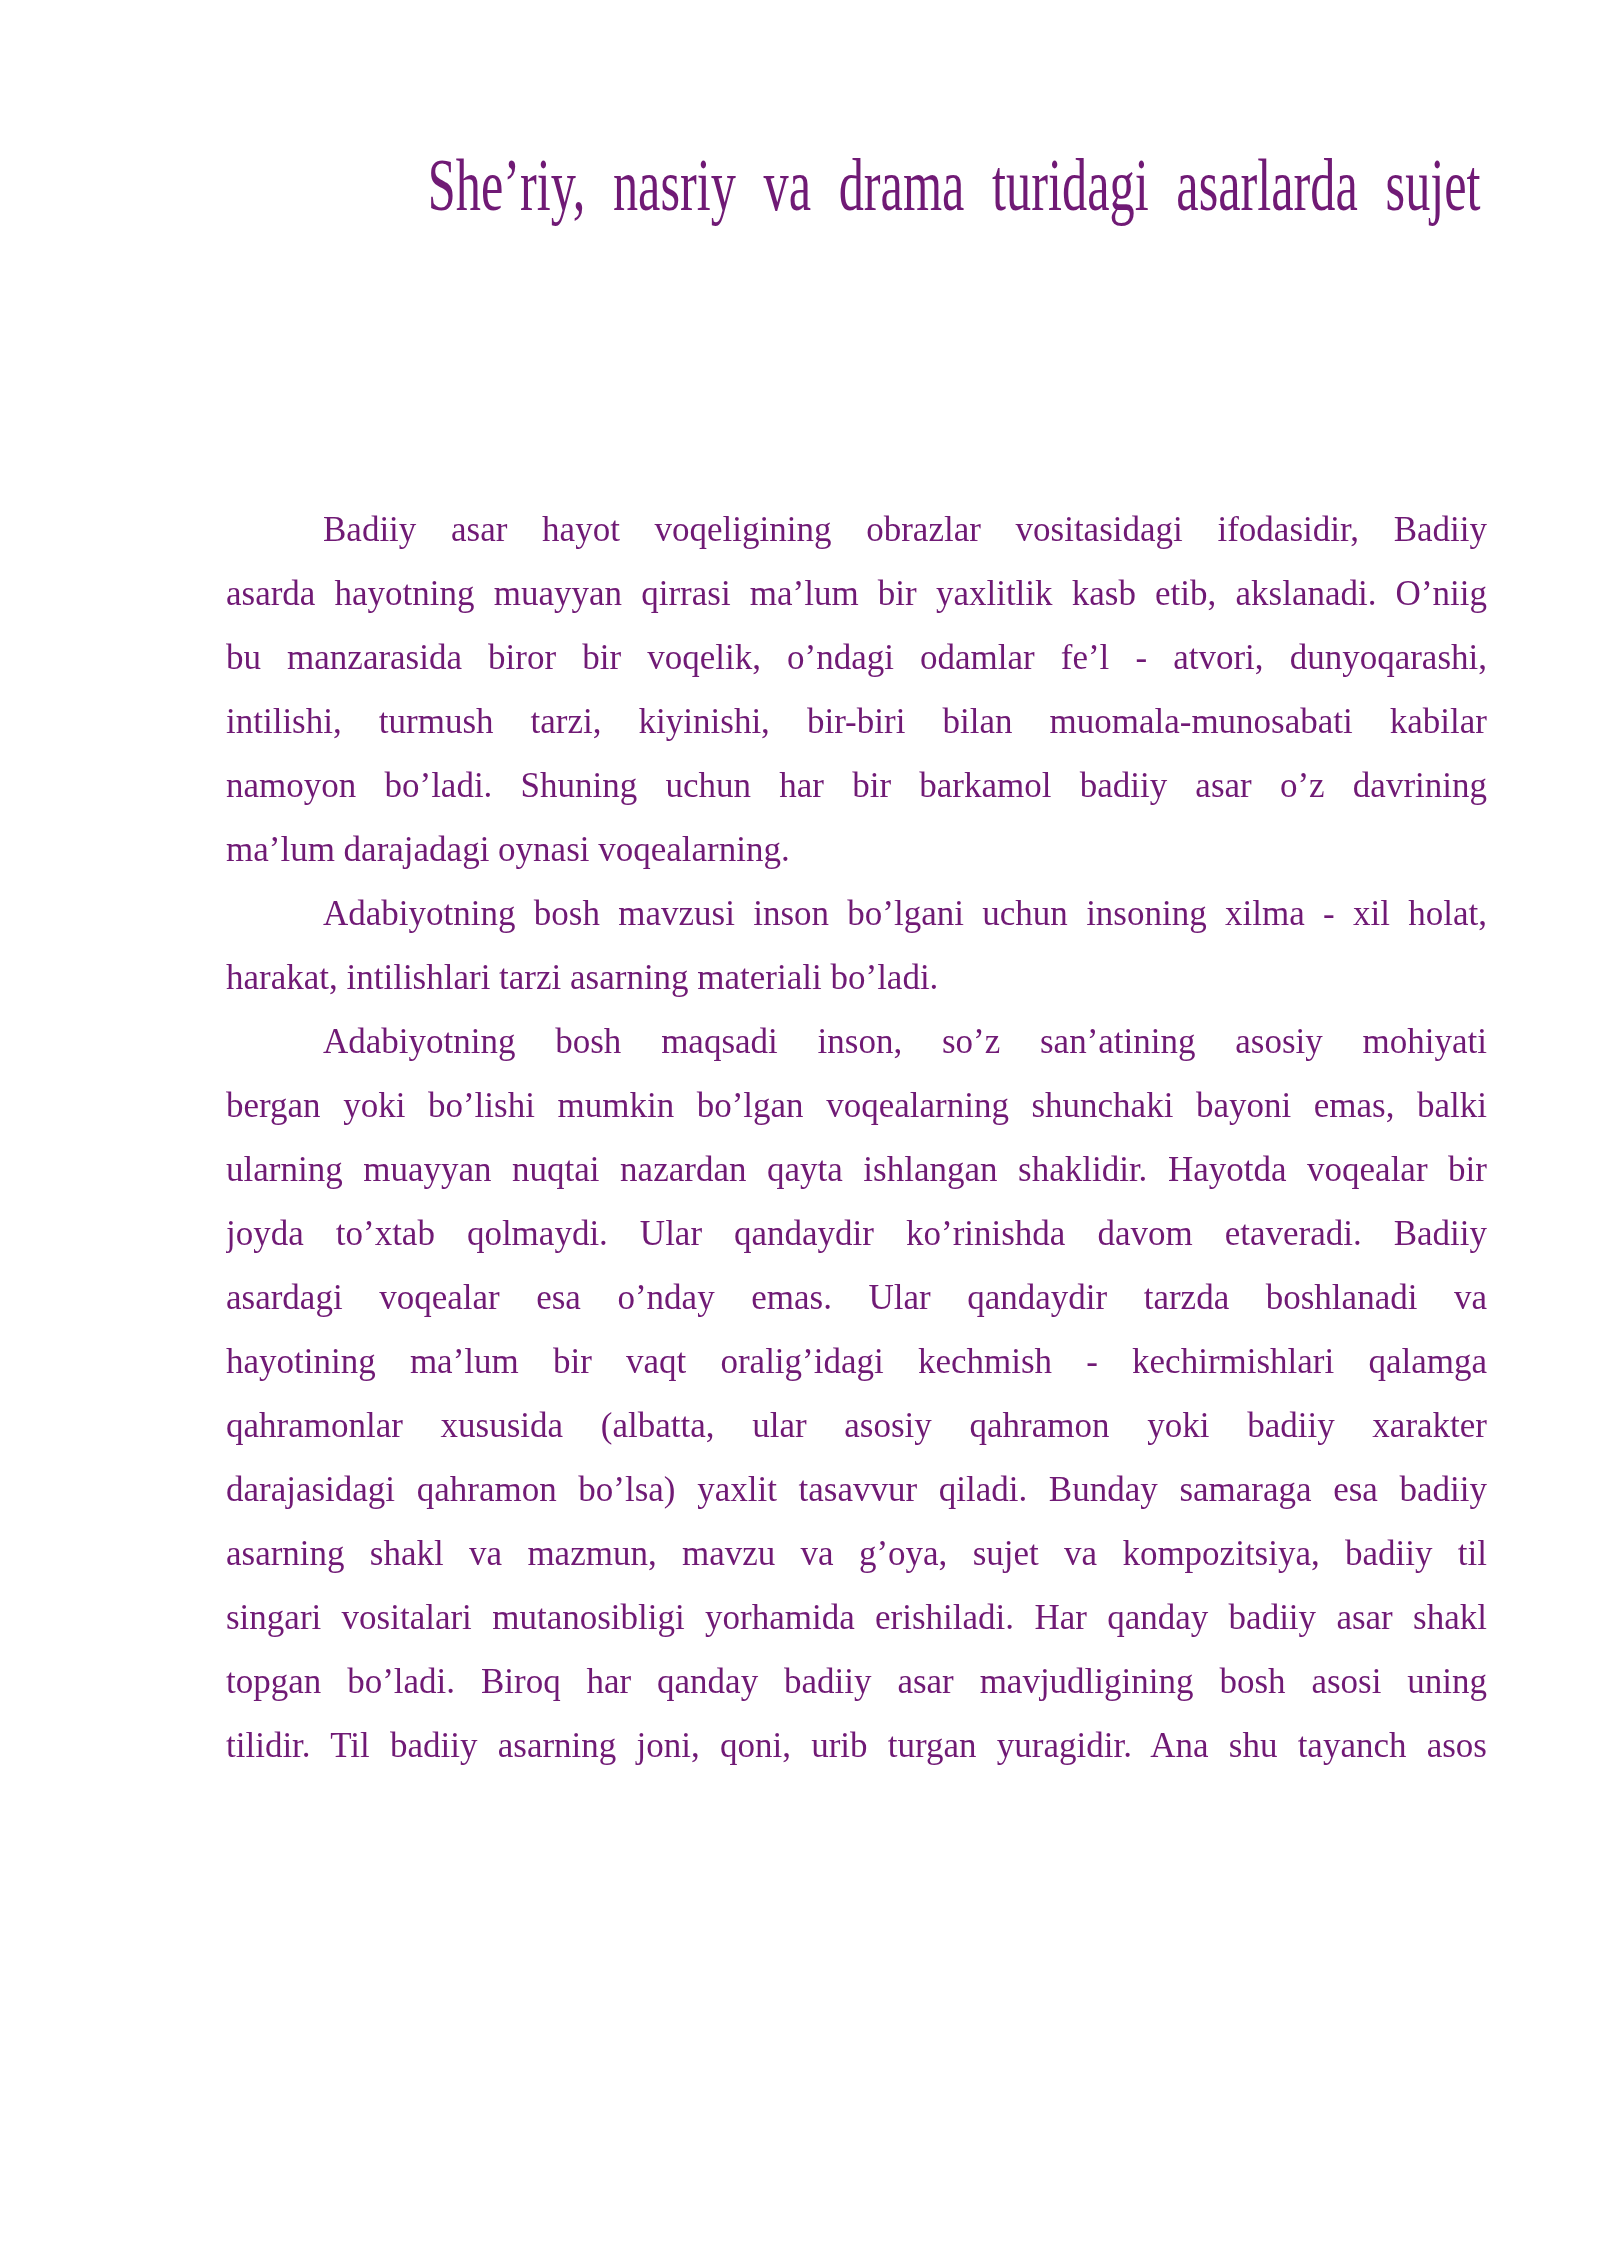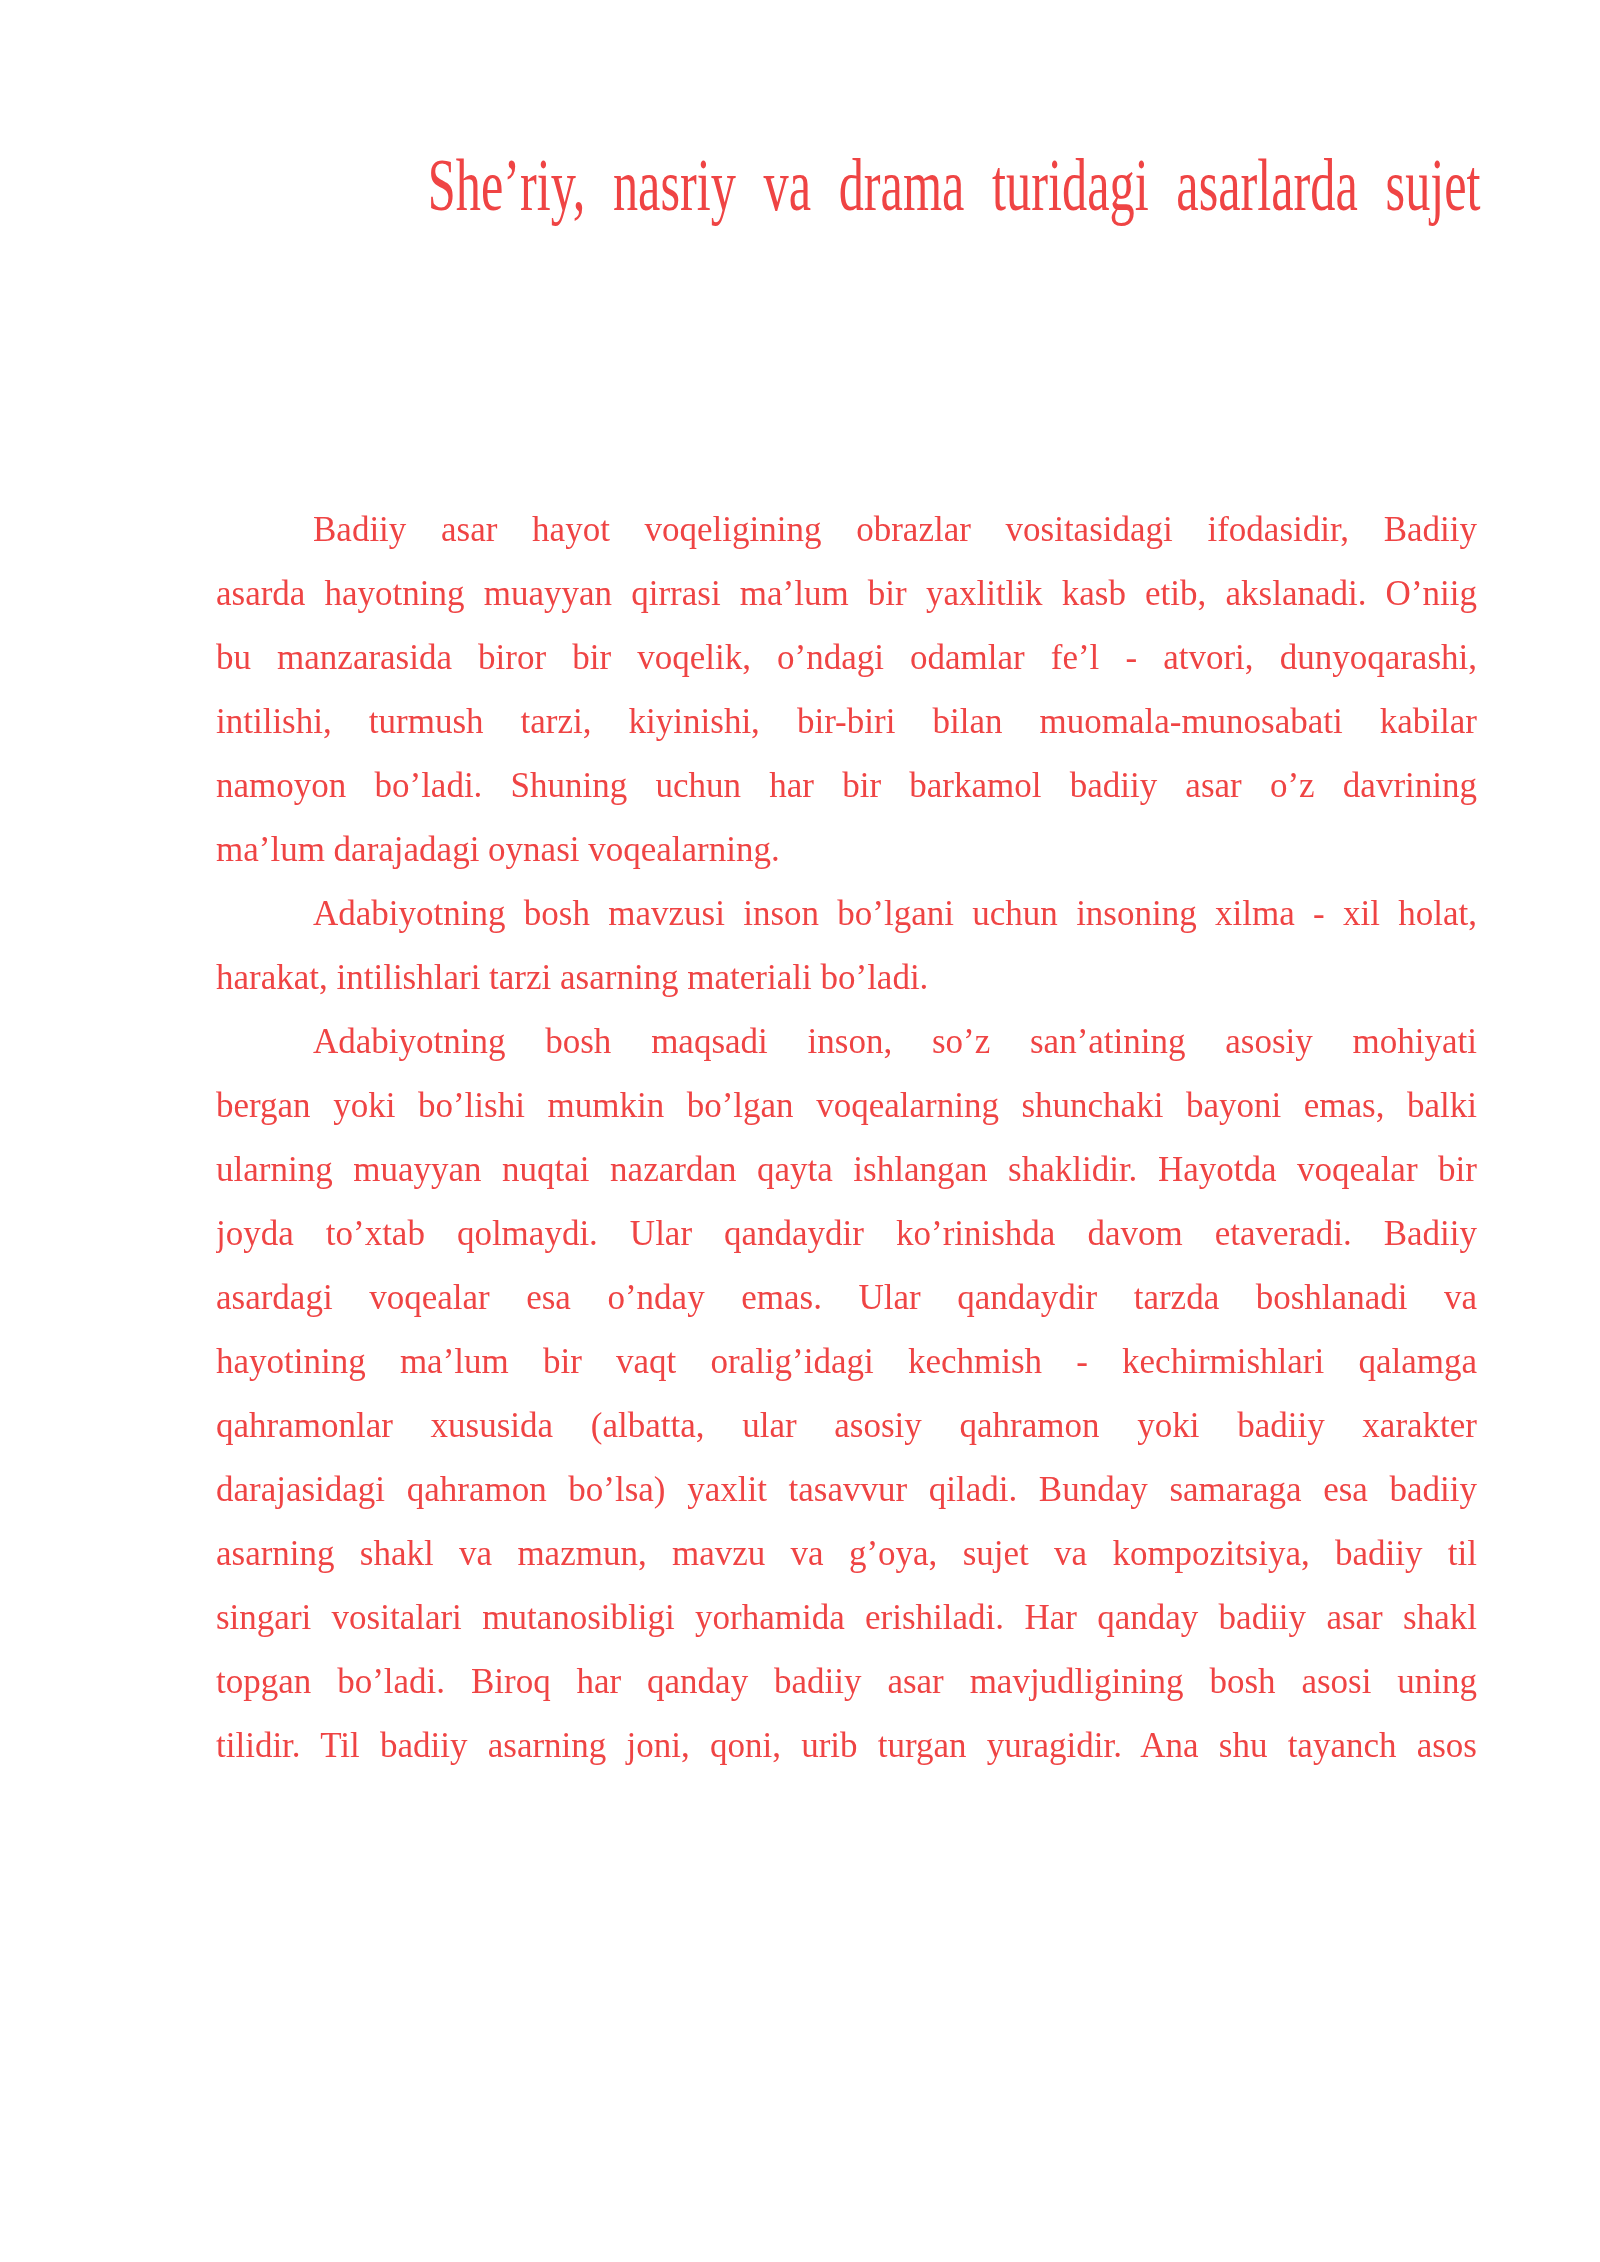--- a/index.html
+++ b/index.html
@@ -5,21 +5,21 @@
   html, body {
     margin: 0;
     padding: 0;
     background: #ffffff;
   }
   .page {
     position: relative;
     width: 1600px;
     height: 2262px;
     background: #ffffff;
-    color: #ef4444;
+    color: #701a75;
     font-family: "Liberation Serif", "DejaVu Serif", serif;
     overflow: hidden;
   }
   .doc-title {
     position: absolute;
     top: 148px;
     left: 226px;
     width: 1261px;
     margin: 0;
     font-size: 74px;
@@ -27,21 +27,21 @@
     line-height: 74px;
     text-align: center;
     white-space: nowrap;
     word-spacing: 0.30em;
     transform: scaleX(0.68);
     transform-origin: 50% 50%;
   }
   .doc-body {
     position: absolute;
     top: 498px;
-    left: 216px;
+    left: 226px;
     width: 1261px;
     font-size: 35px;
     line-height: 64px;
   }
   .line {
     height: 64px;
     overflow: hidden;
     text-align: justify;
     text-align-last: justify;
     text-justify: inter-word;

